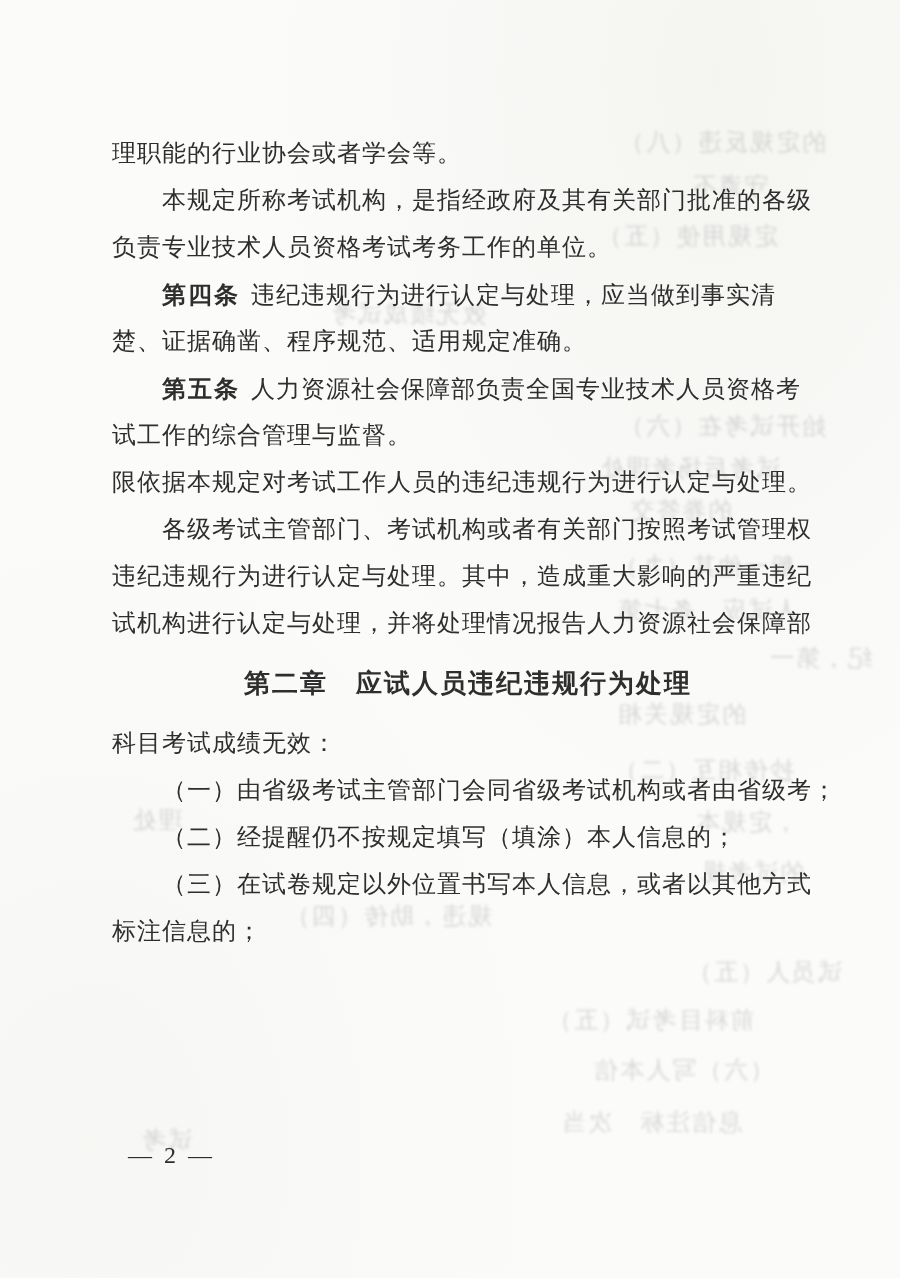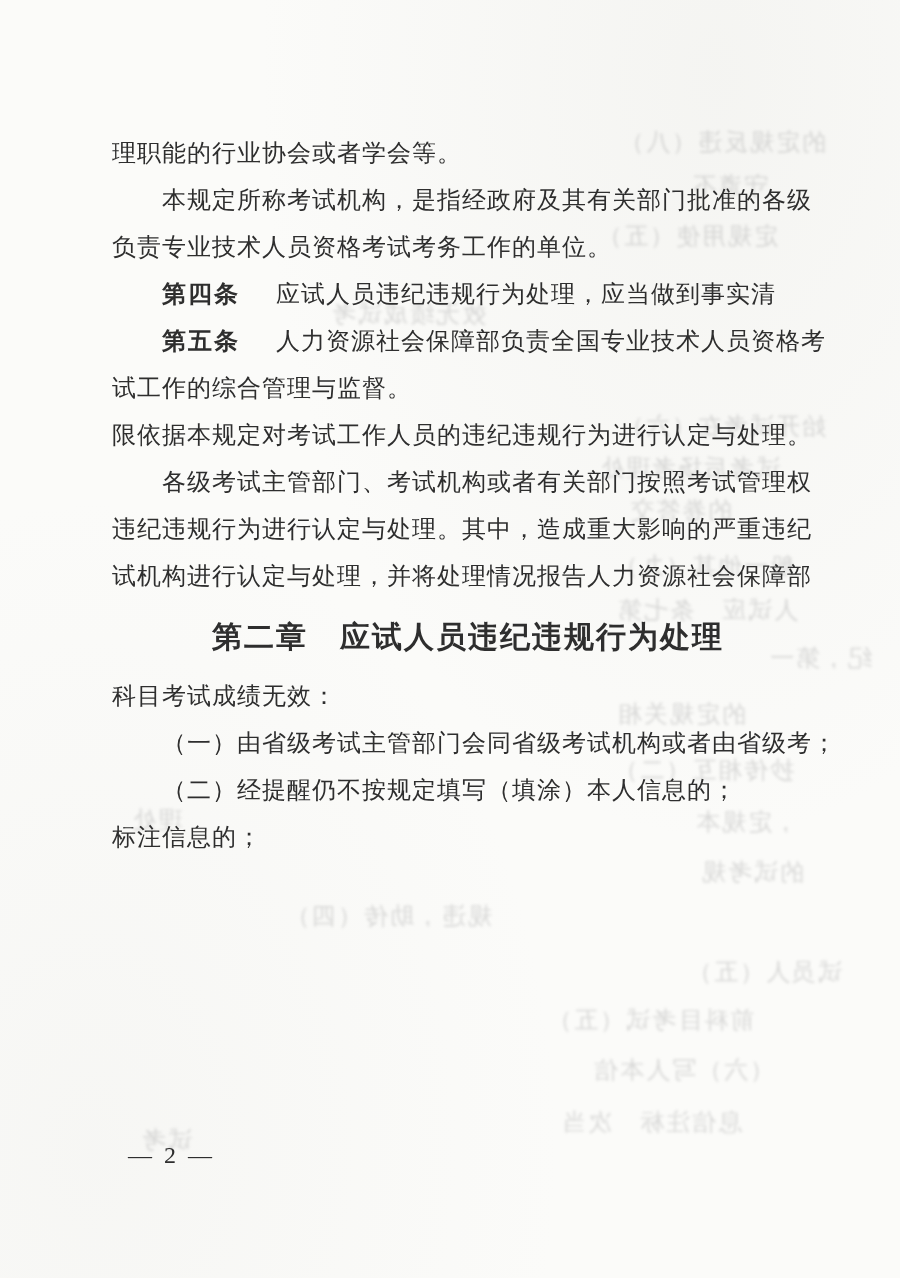--- a/index.html
+++ b/index.html
@@ -40,33 +40,33 @@
   }
   .line {
     height: 47px;
     line-height: 47px;
     font-size: 24px;
     letter-spacing: 1px;
     white-space: nowrap;
   }
   .ind2 { padding-left: 50px; }
   .art-label {
-    font-family: Liberation Serif, serif;
+    font-family: Liberation Sans, sans-serif;
     font-weight: bold;
-    margin-right: 36px;
+    margin-right: 11px;
     letter-spacing: 2px;
   }
   .chapter {
     height: 57px;
     line-height: 57px;
     margin: 8px 0;
     text-align: center;
     font-family: "Liberation Sans", sans-serif;
     font-weight: bold;
-    font-size: 30px;
+    font-size: 26px;
     letter-spacing: 2px;
   }
   .footer {
     position: absolute;
     left: 128px; top: 1142px;
     z-index: 2;
     font-size: 24px;
     letter-spacing: 3px;
     color: var(--ink, #2e2e2e);
   }
@@ -95,27 +95,29 @@
       <span class="bleed" style="left: 686px; top: 956px;">试员人（五）</span>
       <span class="bleed" style="left: 546px; top: 1004px;">前科目考试（五）</span>
       <span class="bleed" style="left: 592px; top: 1054px;">（六）写人本信</span>
       <span class="bleed" style="left: 560px; top: 1106px;">息信注标　次当</span>
       <span class="bleed" style="left: 140px; top: 1124px;">试考</span>
     </div>
   <div class="text-column" id="text-column">
       <div class="line"><span>理职能的行业协会或者学会等。</span></div>
       <div class="line ind2"><span>本规定所称考试机构，是指经政府及其有关部门批准的各级</span></div>
       <div class="line"><span>负责专业技术人员资格考试考务工作的单位。</span></div>
-      <div class="line ind2"><span class="art-label">第四条</span><span>应试人员违纪违规行为处理，应当做到事实清</span></div>
+      <div class="line ind2"><span class="art-label">第四条</span><span>违纪违规行为进行认定与处理，应当做到事实清</span></div>
+      <div class="line"><span>楚、证据确凿、程序规范、适用规定准确。</span></div>
       <div class="line ind2"><span class="art-label">第五条</span><span>人力资源社会保障部负责全国专业技术人员资格考</span></div>
       <div class="line"><span>试工作的综合管理与监督。</span></div>
       <div class="line"><span>限依据本规定对考试工作人员的违纪违规行为进行认定与处理。</span></div>
       <div class="line ind2"><span>各级考试主管部门、考试机构或者有关部门按照考试管理权</span></div>
       <div class="line"><span>违纪违规行为进行认定与处理。其中，造成重大影响的严重违纪</span></div>
       <div class="line"><span>试机构进行认定与处理，并将处理情况报告人力资源社会保障部</span></div>
       <div class="chapter"><span>第二章　应试人员违纪违规行为处理</span></div>
       <div class="line"><span>科目考试成绩无效：</span></div>
       <div class="line ind2"><span>（一）由省级考试主管部门会同省级考试机构或者由省级考；</span></div>
       <div class="line ind2"><span>（二）经提醒仍不按规定填写（填涂）本人信息的；</span></div>
+      <div class="line ind2"><span>（三）在试卷规定以外位置书写本人信息，或者以其他方式</span></div>
       <div class="line"><span>标注信息的；</span></div>
     </div>
   <div class="footer">— 2 —</div>
 </div>
 
 </body></html>

